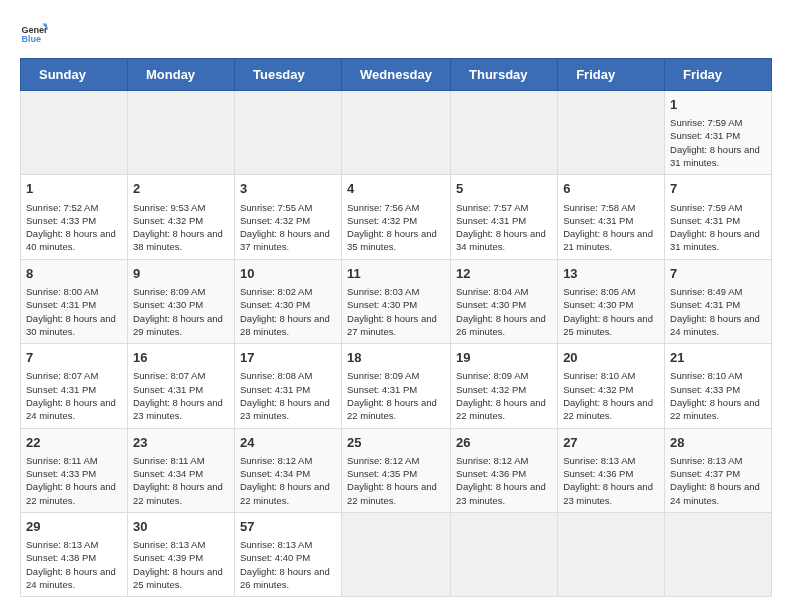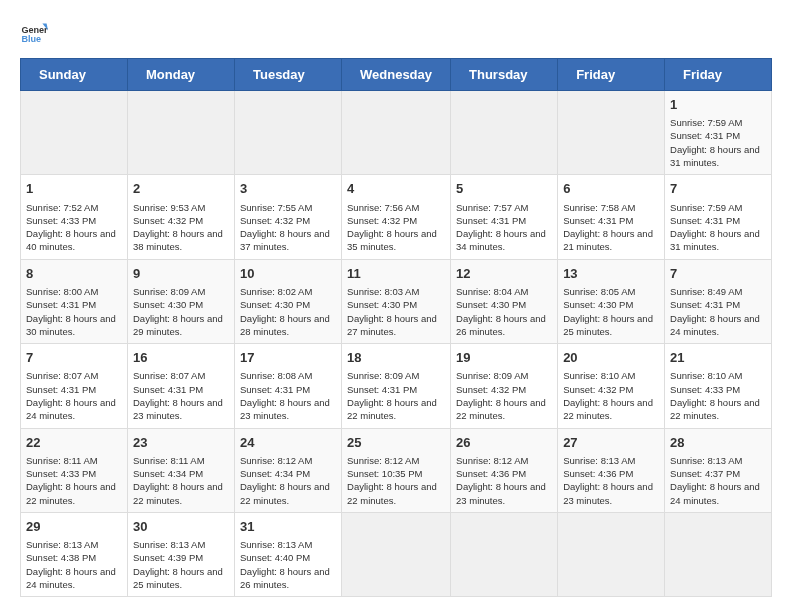--- a/index.html
+++ b/index.html
@@ -143,28 +143,28 @@
         <td><span class="day-number">17</span><span>Sunrise: 8:08 AM</span><br><span>Sunset: 4:31 PM</span><br><span>Daylight: 8 hours and 23 minutes.</span></td>
         <td><span class="day-number">18</span><span>Sunrise: 8:09 AM</span><br><span>Sunset: 4:31 PM</span><br><span>Daylight: 8 hours and 22 minutes.</span></td>
         <td><span class="day-number">19</span><span>Sunrise: 8:09 AM</span><br><span>Sunset: 4:32 PM</span><br><span>Daylight: 8 hours and 22 minutes.</span></td>
         <td><span class="day-number">20</span><span>Sunrise: 8:10 AM</span><br><span>Sunset: 4:32 PM</span><br><span>Daylight: 8 hours and 22 minutes.</span></td>
         <td><span class="day-number">21</span><span>Sunrise: 8:10 AM</span><br><span>Sunset: 4:33 PM</span><br><span>Daylight: 8 hours and 22 minutes.</span></td>
       </tr>
       <tr>
         <td><span class="day-number">22</span><span>Sunrise: 8:11 AM</span><br><span>Sunset: 4:33 PM</span><br><span>Daylight: 8 hours and 22 minutes.</span></td>
         <td><span class="day-number">23</span><span>Sunrise: 8:11 AM</span><br><span>Sunset: 4:34 PM</span><br><span>Daylight: 8 hours and 22 minutes.</span></td>
         <td><span class="day-number">24</span><span>Sunrise: 8:12 AM</span><br><span>Sunset: 4:34 PM</span><br><span>Daylight: 8 hours and 22 minutes.</span></td>
-        <td><span class="day-number">25</span><span>Sunrise: 8:12 AM</span><br><span>Sunset: 10:35 PM</span><br><span>Daylight: 8 hours and 22 minutes.</span></td>
+        <td><span class="day-number">25</span><span>Sunrise: 8:12 AM</span><br><span>Sunset: 4:35 PM</span><br><span>Daylight: 8 hours and 22 minutes.</span></td>
         <td><span class="day-number">26</span><span>Sunrise: 8:12 AM</span><br><span>Sunset: 4:36 PM</span><br><span>Daylight: 8 hours and 23 minutes.</span></td>
         <td><span class="day-number">27</span><span>Sunrise: 8:13 AM</span><br><span>Sunset: 4:36 PM</span><br><span>Daylight: 8 hours and 23 minutes.</span></td>
         <td><span class="day-number">28</span><span>Sunrise: 8:13 AM</span><br><span>Sunset: 4:37 PM</span><br><span>Daylight: 8 hours and 24 minutes.</span></td>
       </tr>
       <tr>
         <td><span class="day-number">29</span><span>Sunrise: 8:13 AM</span><br><span>Sunset: 4:38 PM</span><br><span>Daylight: 8 hours and 24 minutes.</span></td>
         <td><span class="day-number">30</span><span>Sunrise: 8:13 AM</span><br><span>Sunset: 4:39 PM</span><br><span>Daylight: 8 hours and 25 minutes.</span></td>
-        <td><span class="day-number">31</span><span>Sunrise: 8:13 AM</span><br><span>Sunset: 4:40 PM</span><br><span>Daylight: 8 hours and 26 minutes.</span></td>
+        <td><span class="day-number">57</span><span>Sunrise: 8:13 AM</span><br><span>Sunset: 4:40 PM</span><br><span>Daylight: 8 hours and 26 minutes.</span></td>
         <td class="cell-empty"></td>
         <td class="cell-empty"></td>
         <td class="cell-empty"></td>
         <td class="cell-empty"></td>
       </tr>
     </tbody>
 </table>
 
 </body></html>

